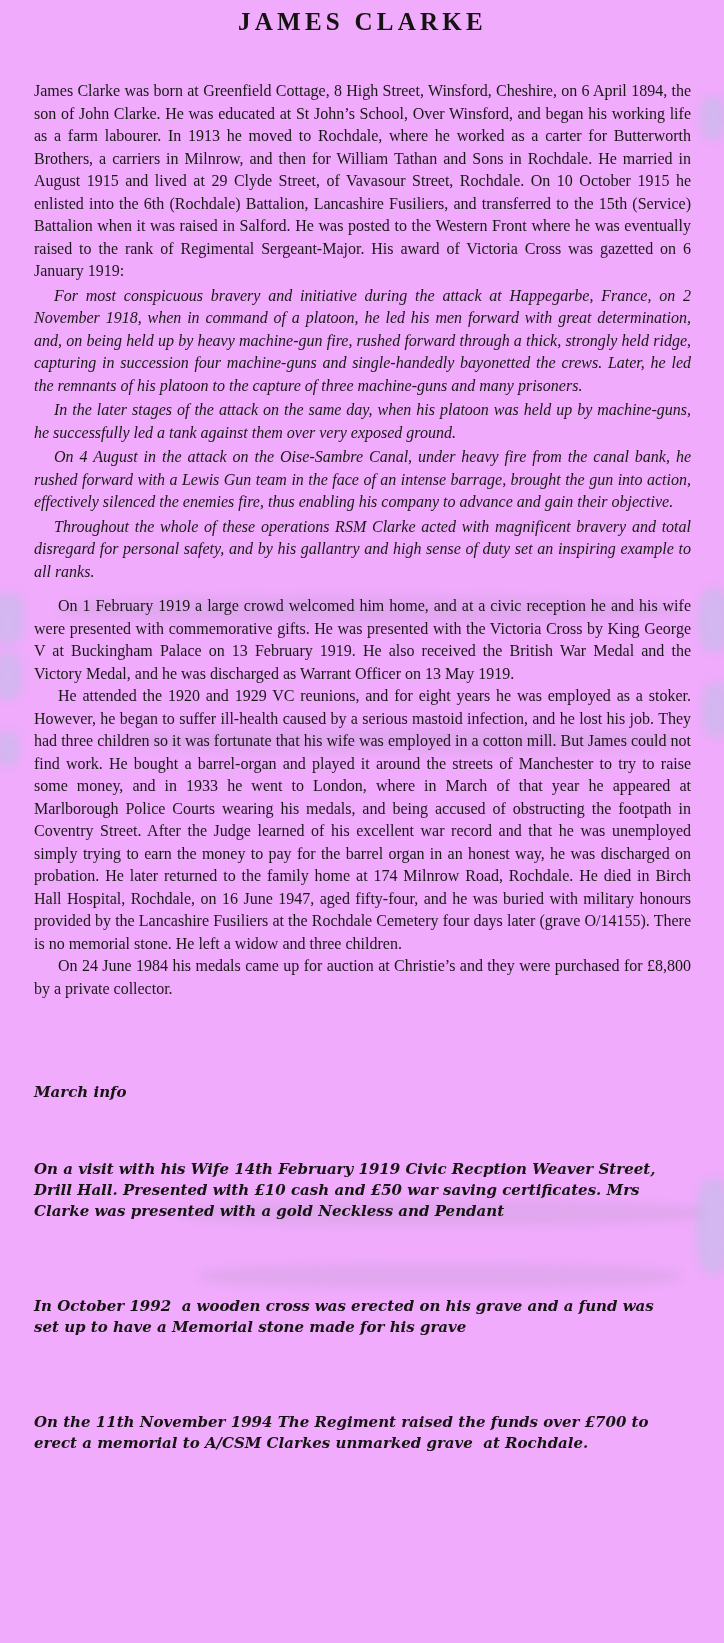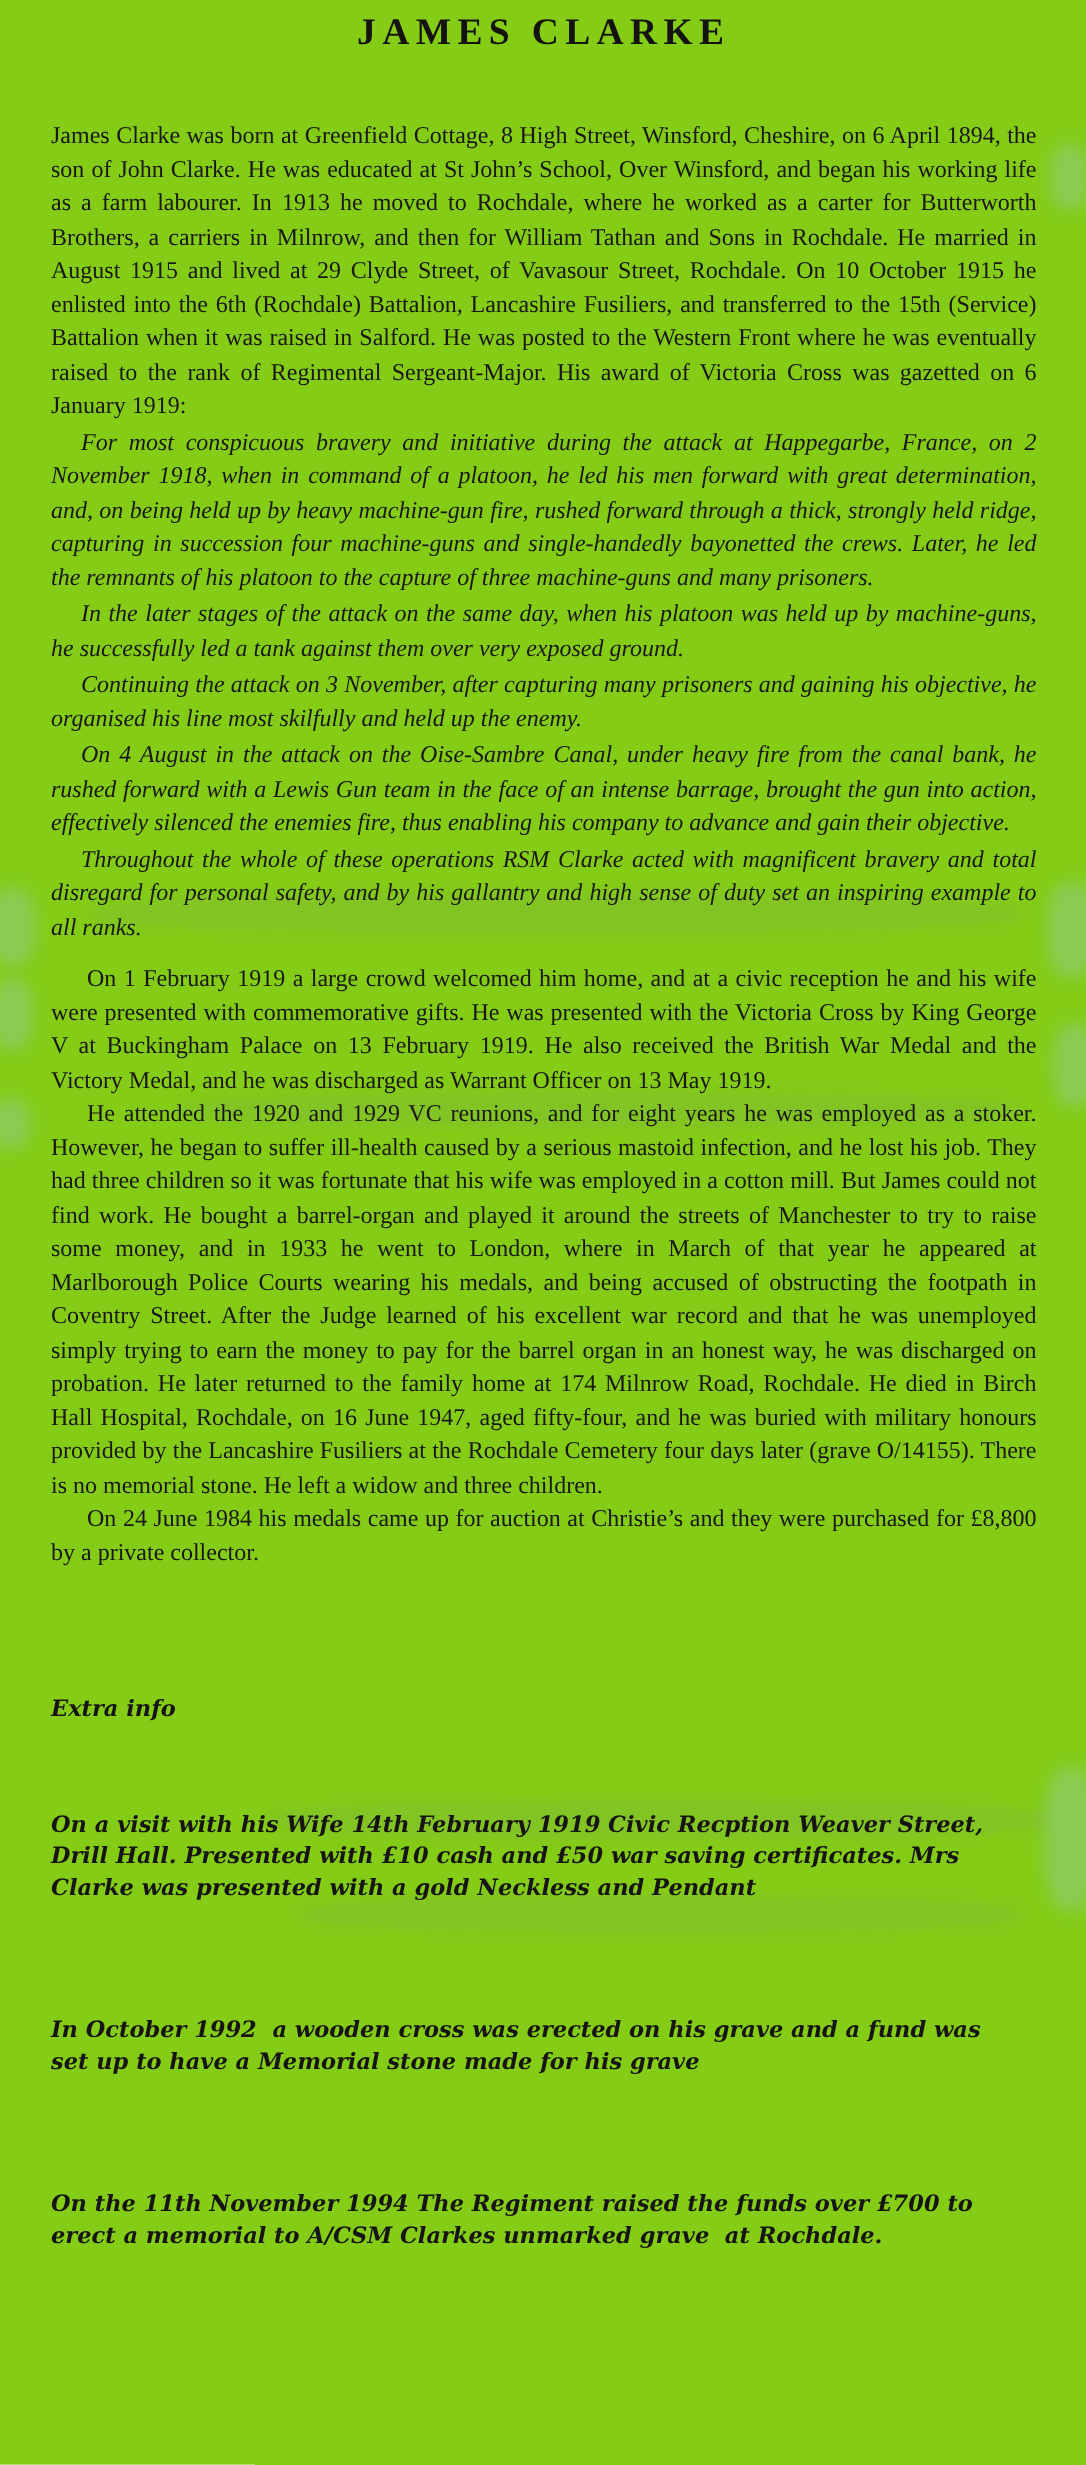--- a/index.html
+++ b/index.html
@@ -5,21 +5,21 @@
   html, body { margin: 0; padding: 0; }
   body {
     width: 724px;
     background: #ffffff;
     font-family: "Liberation Serif", "DejaVu Serif", serif;
   }
   .page {
     position: relative;
     width: 724px;
     height: 1643px;
-    background: #84cc16;
+    background: #f0abfc;
     overflow: hidden;
     color: #191817;
   }
   
   .artifact {
     position: absolute;
     border-radius: 40%;
     filter: blur(5px);
     pointer-events: none;
   }
@@ -87,35 +87,34 @@
 
     <h1 class="title">JAMES CLARKE</h1>
 
     <div class="body-text">
 
       <p class="intro">James Clarke was born at Greenfield Cottage, 8 High Street, Winsford, Cheshire, on 6 April 1894, the son of John Clarke. He was educated at St John’s School, Over Winsford, and began his working life as a farm labourer. In 1913 he moved to Rochdale, where he worked as a carter for Butterworth Brothers, a carriers in Milnrow, and then for William Tathan and Sons in Rochdale. He married in August 1915 and lived at 29 Clyde Street, of Vavasour Street, Rochdale. On 10 October 1915 he enlisted into the 6th (Rochdale) Battalion, Lancashire Fusiliers, and transferred to the 15th (Service) Battalion when it was raised in Salford. He was posted to the Western Front where he was eventually raised to the rank of Regimental Sergeant-Major. His award of Victoria Cross was gazetted on 6 January 1919:</p>
 
       <div class="citation">
         <p>For most conspicuous bravery and initiative during the attack at Happegarbe, France, on 2 November 1918, when in command of a platoon, he led his men forward with great determination, and, on being held up by heavy machine-gun fire, rushed forward through a thick, strongly held ridge, capturing in succession four machine-guns and single-handedly bayonetted the crews. Later, he led the remnants of his platoon to the capture of three machine-guns and many prisoners.</p>
         <p>In the later stages of the attack on the same day, when his platoon was held up by machine-guns, he successfully led a tank against them over very exposed ground.</p>
-        <p>Continuing the attack on 3 November, after capturing many prisoners and gaining his objective, he organised his line most skilfully and held up the enemy.</p>
         <p>On 4 August in the attack on the Oise-Sambre Canal, under heavy fire from the canal bank, he rushed forward with a Lewis Gun team in the face of an intense barrage, brought the gun into action, effectively silenced the enemies fire, thus enabling his company to advance and gain their objective.</p>
         <p>Throughout the whole of these operations RSM Clarke acted with magnificent bravery and total disregard for personal safety, and by his gallantry and high sense of duty set an inspiring example to all ranks.</p>
       </div>
 
       <div class="aftermath">
         <p>On 1 February 1919 a large crowd welcomed him home, and at a civic reception he and his wife were presented with commemorative gifts. He was presented with the Victoria Cross by King George V at Buckingham Palace on 13 February 1919. He also received the British War Medal and the Victory Medal, and he was discharged as Warrant Officer on 13 May 1919.</p>
         <p>He attended the 1920 and 1929 VC reunions, and for eight years he was employed as a stoker. However, he began to suffer ill-health caused by a serious mastoid infection, and he lost his job. They had three children so it was fortunate that his wife was employed in a cotton mill. But James could not find work. He bought a barrel-organ and played it around the streets of Manchester to try to raise some money, and in 1933 he went to London, where in March of that year he appeared at Marlborough Police Courts wearing his medals, and being accused of obstructing the footpath in Coventry Street. After the Judge learned of his excellent war record and that he was unemployed simply trying to earn the money to pay for the barrel organ in an honest way, he was discharged on probation. He later returned to the family home at 174 Milnrow Road, Rochdale. He died in Birch Hall Hospital, Rochdale, on 16 June 1947, aged fifty-four, and he was buried with military honours provided by the Lancashire Fusiliers at the Rochdale Cemetery four days later (grave O/14155). There is no memorial stone. He left a widow and three children.</p>
         <p>On 24 June 1984 his medals came up for auction at Christie’s and they were purchased for £8,800 by a private collector.</p>
       </div>
 
     </div>
 
     <div class="extra">
-      <p class="extra-heading">Extra info</p>
+      <p class="extra-heading">March info</p>
       <p class="note">On a visit with his Wife 14th February 1919 Civic Recption Weaver Street, Drill Hall. Presented with £10 cash and £50 war saving certificates. Mrs Clarke was presented with a gold Neckless and Pendant</p>
       <p class="note">In October 1992  a wooden cross was erected on his grave and a fund was set up to have a Memorial stone made for his grave</p>
       <p class="note">On the 11th November 1994 The Regiment raised the funds over £700 to erect a memorial to A/CSM Clarkes unmarked grave  at Rochdale.</p>
       
     </div>
 
   </div>
 </div>
 
 </body></html>

